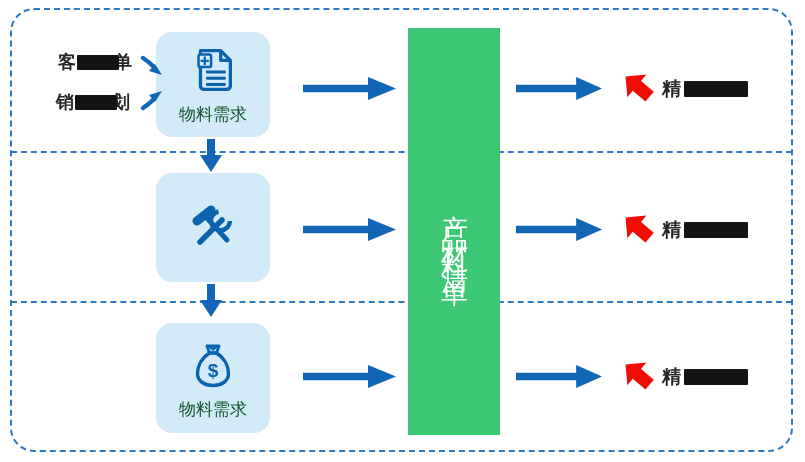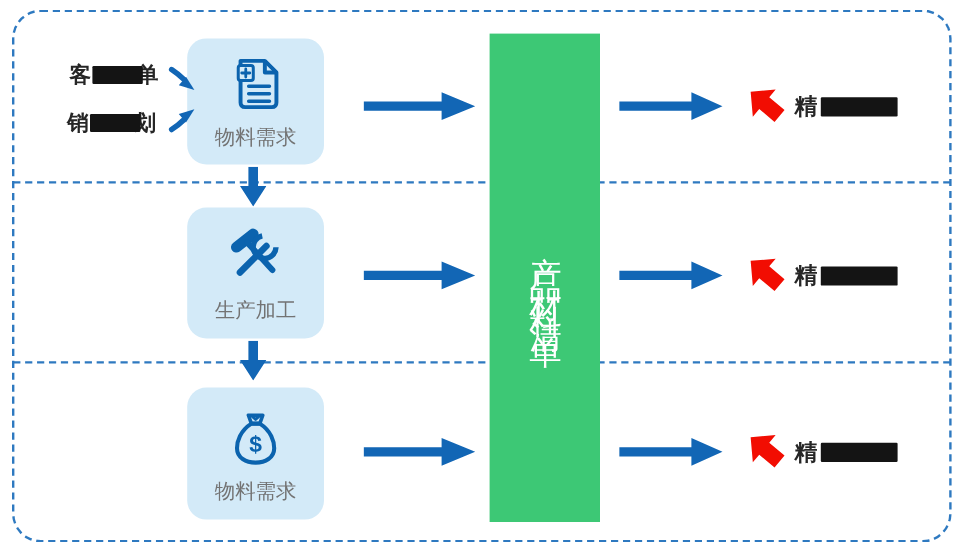--- a/index.html
+++ b/index.html
@@ -6,21 +6,21 @@
   .canvas{position:relative;width:805px;height:462px;background:#fff;overflow:hidden;}
   .outer-border{position:absolute;left:10px;top:8px;width:779px;height:440px;
     border:2px dashed #2E79C0;border-radius:24px;z-index:1;}
   .divider{position:absolute;left:11px;width:781px;height:0;border-top:2px dashed #2E79C0;z-index:1;}
   .green-bar{position:absolute;left:408px;top:28px;width:92px;height:407px;background:#3DC875;
     display:flex;align-items:center;justify-content:center;z-index:3;}
   .green-bar .vtext{writing-mode:vertical-rl;color:#ffffff;font-size:27px;font-weight:500;
     letter-spacing:13px;line-height:1;}
   .pbox{position:absolute;left:156px;width:114px;background:#D3EAF8;border-radius:16px;
     display:flex;flex-direction:column;align-items:center;justify-content:center;z-index:2;}
-  .pbox .box-label{font-size:17px;color:#737373;margin-top:6px;}
+  .pbox .box-label{font-size:17px;color:#14532d;margin-top:6px;}
   .abs{position:absolute;}
   .z4{z-index:4;}
   .in-label{position:absolute;display:flex;align-items:center;font-size:18px;font-weight:700;
     color:#262626;white-space:nowrap;z-index:2;}
   .out-label{position:absolute;display:flex;align-items:center;font-size:19px;font-weight:700;
     color:#262626;white-space:nowrap;z-index:2;}
   .redact{display:inline-block;background:#141414;border-radius:1px;}
   .bar-in{width:42px;height:15px;margin-left:1px;position:relative;z-index:2;}
   .bar-out{width:64px;height:16px;margin-left:3px;}
   .sfx{margin-left:-5px;position:relative;z-index:1;}
@@ -74,21 +74,20 @@
 
   <div class="pbox" style="top:173px;height:109px;">
     <span>
       <svg width="56" height="56" viewBox="0 0 56 56">
         <path d="M12 21 L26 10" stroke="#0B63AE" stroke-width="9" stroke-linecap="round"></path>
         <path d="M21 17 L42 40" stroke="#0B63AE" stroke-width="5" stroke-linecap="round"></path>
         <path d="M45 21 A9.5 9.5 0 1 1 33.5 11.5" fill="none" stroke="#0B63AE" stroke-width="4.5"></path>
         <path d="M37 20 L15 42" stroke="#0B63AE" stroke-width="5.5" stroke-linecap="round"></path>
       </svg>
     </span>
-    <span class="box-label">生产加工</span>
   </div>
 
   <div class="pbox" style="top:323px;height:110px;">
     <span>
       <svg width="56" height="56" viewBox="0 0 56 56">
         <path d="M22 10 H34 L31.5 17 H24.5 Z" fill="none" stroke="#0B63AE" stroke-width="3" stroke-linejoin="round"></path>
         <path d="M24 10 L28 13.5 L32 10" fill="none" stroke="#0B63AE" stroke-width="2.4" stroke-linejoin="round"></path>
         <path d="M24.5 17 C15 23 12.5 32 12.5 37.5 C12.5 45.5 20 49.5 28 49.5 C36 49.5 43.5 45.5 43.5 37.5 C43.5 32 41 23 31.5 17 Z" fill="none" stroke="#0B63AE" stroke-width="3.4" stroke-linejoin="round"></path>
         <text x="28" y="41" text-anchor="middle" font-size="19" font-weight="bold" fill="#0B63AE" font-family="Liberation Sans, sans-serif">$</text>
       </svg>

